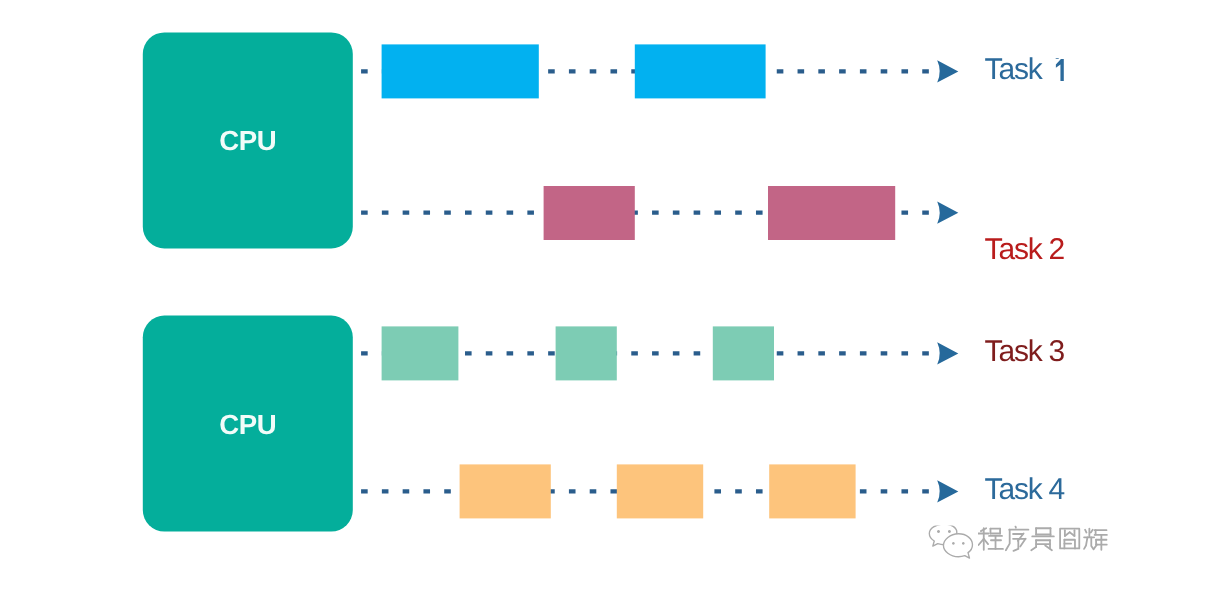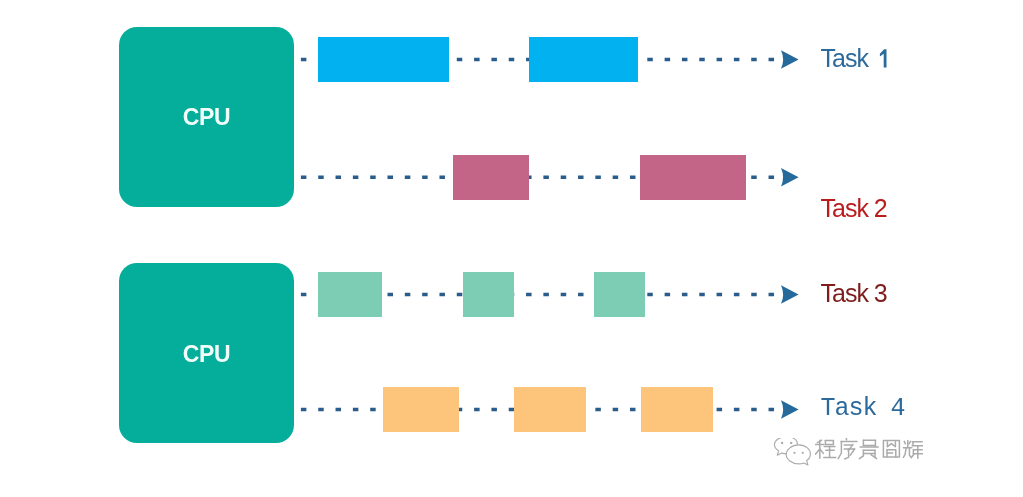--- a/index.html
+++ b/index.html
@@ -49,21 +49,21 @@
   <div class="cpu-box" style="left: 119px; top: 26.5px; width: 175px; height: 180px; background: rgb(4, 174, 155); border-radius: 18px;">
     <span class="cpu-label" style="color: rgb(242, 252, 249);">CPU</span>
   </div>
   <div class="cpu-box" style="left: 119px; top: 263.4px; width: 175px; height: 180px; background: rgb(4, 174, 155); border-radius: 18px;">
     <span class="cpu-label" style="color: rgb(242, 252, 249);">CPU</span>
   </div>
 
   <div class="task-label" style="left: 820.5px; top: 44px; color: rgb(44, 106, 155);">Task 1</div>
   <div class="task-label" style="left: 820.5px; top: 161.7px; color: #b91c1c; margin-top: 32px;">Task 2</div>
   <div class="task-label" style="left: 820.5px; top: 279px; color: #7f1d1d;">Task 3</div>
-  <div class="task-label" style="left: 820.5px; top: 394px; color: rgb(44, 106, 155); font-family: Liberation Mono, monospace;">Task 4</div>
+  <div class="task-label" style="left: 820.5px; top: 394px; color: rgb(44, 106, 155);">Task 4</div>
 
   <div id="watermark" style="left: 770px; top: 438px;">
     <svg id="wm-icon" viewBox="0 0 360 300" width="44" height="31">
       <g id="wechat-back-bubble" fill="none" stroke="#ababab" stroke-width="11" stroke-linecap="round" stroke-linejoin="round">
           <path d="M214 98 C 226 85 232 70 232 54 C 232 14 186 -12 130 -12 C 62 -12 10 22 10 64 C 10 88 26 110 50 124 L 38 166 L 78 146 C 94 150 112 153 130 154" fill="none"></path>
           <path d="M84 36 a 12 12 0 1 0 0.1 0" fill="#ababab" stroke="none"></path>
           <path d="M172 36 a 12 12 0 1 0 0.1 0" fill="#ababab" stroke="none"></path>
         </g>
       <g id="wechat-front-bubble" fill="none" stroke="#ababab" stroke-width="11" stroke-linecap="round" stroke-linejoin="round">
           <path d="M245 66 C 312 66 358 108 358 154 C 358 180 344 203 322 218 L 334 262 L 296 242 C 280 248 263 251 245 251 C 178 251 124 206 124 160 C 124 114 178 66 245 66 Z" fill="#ffffff"></path>

